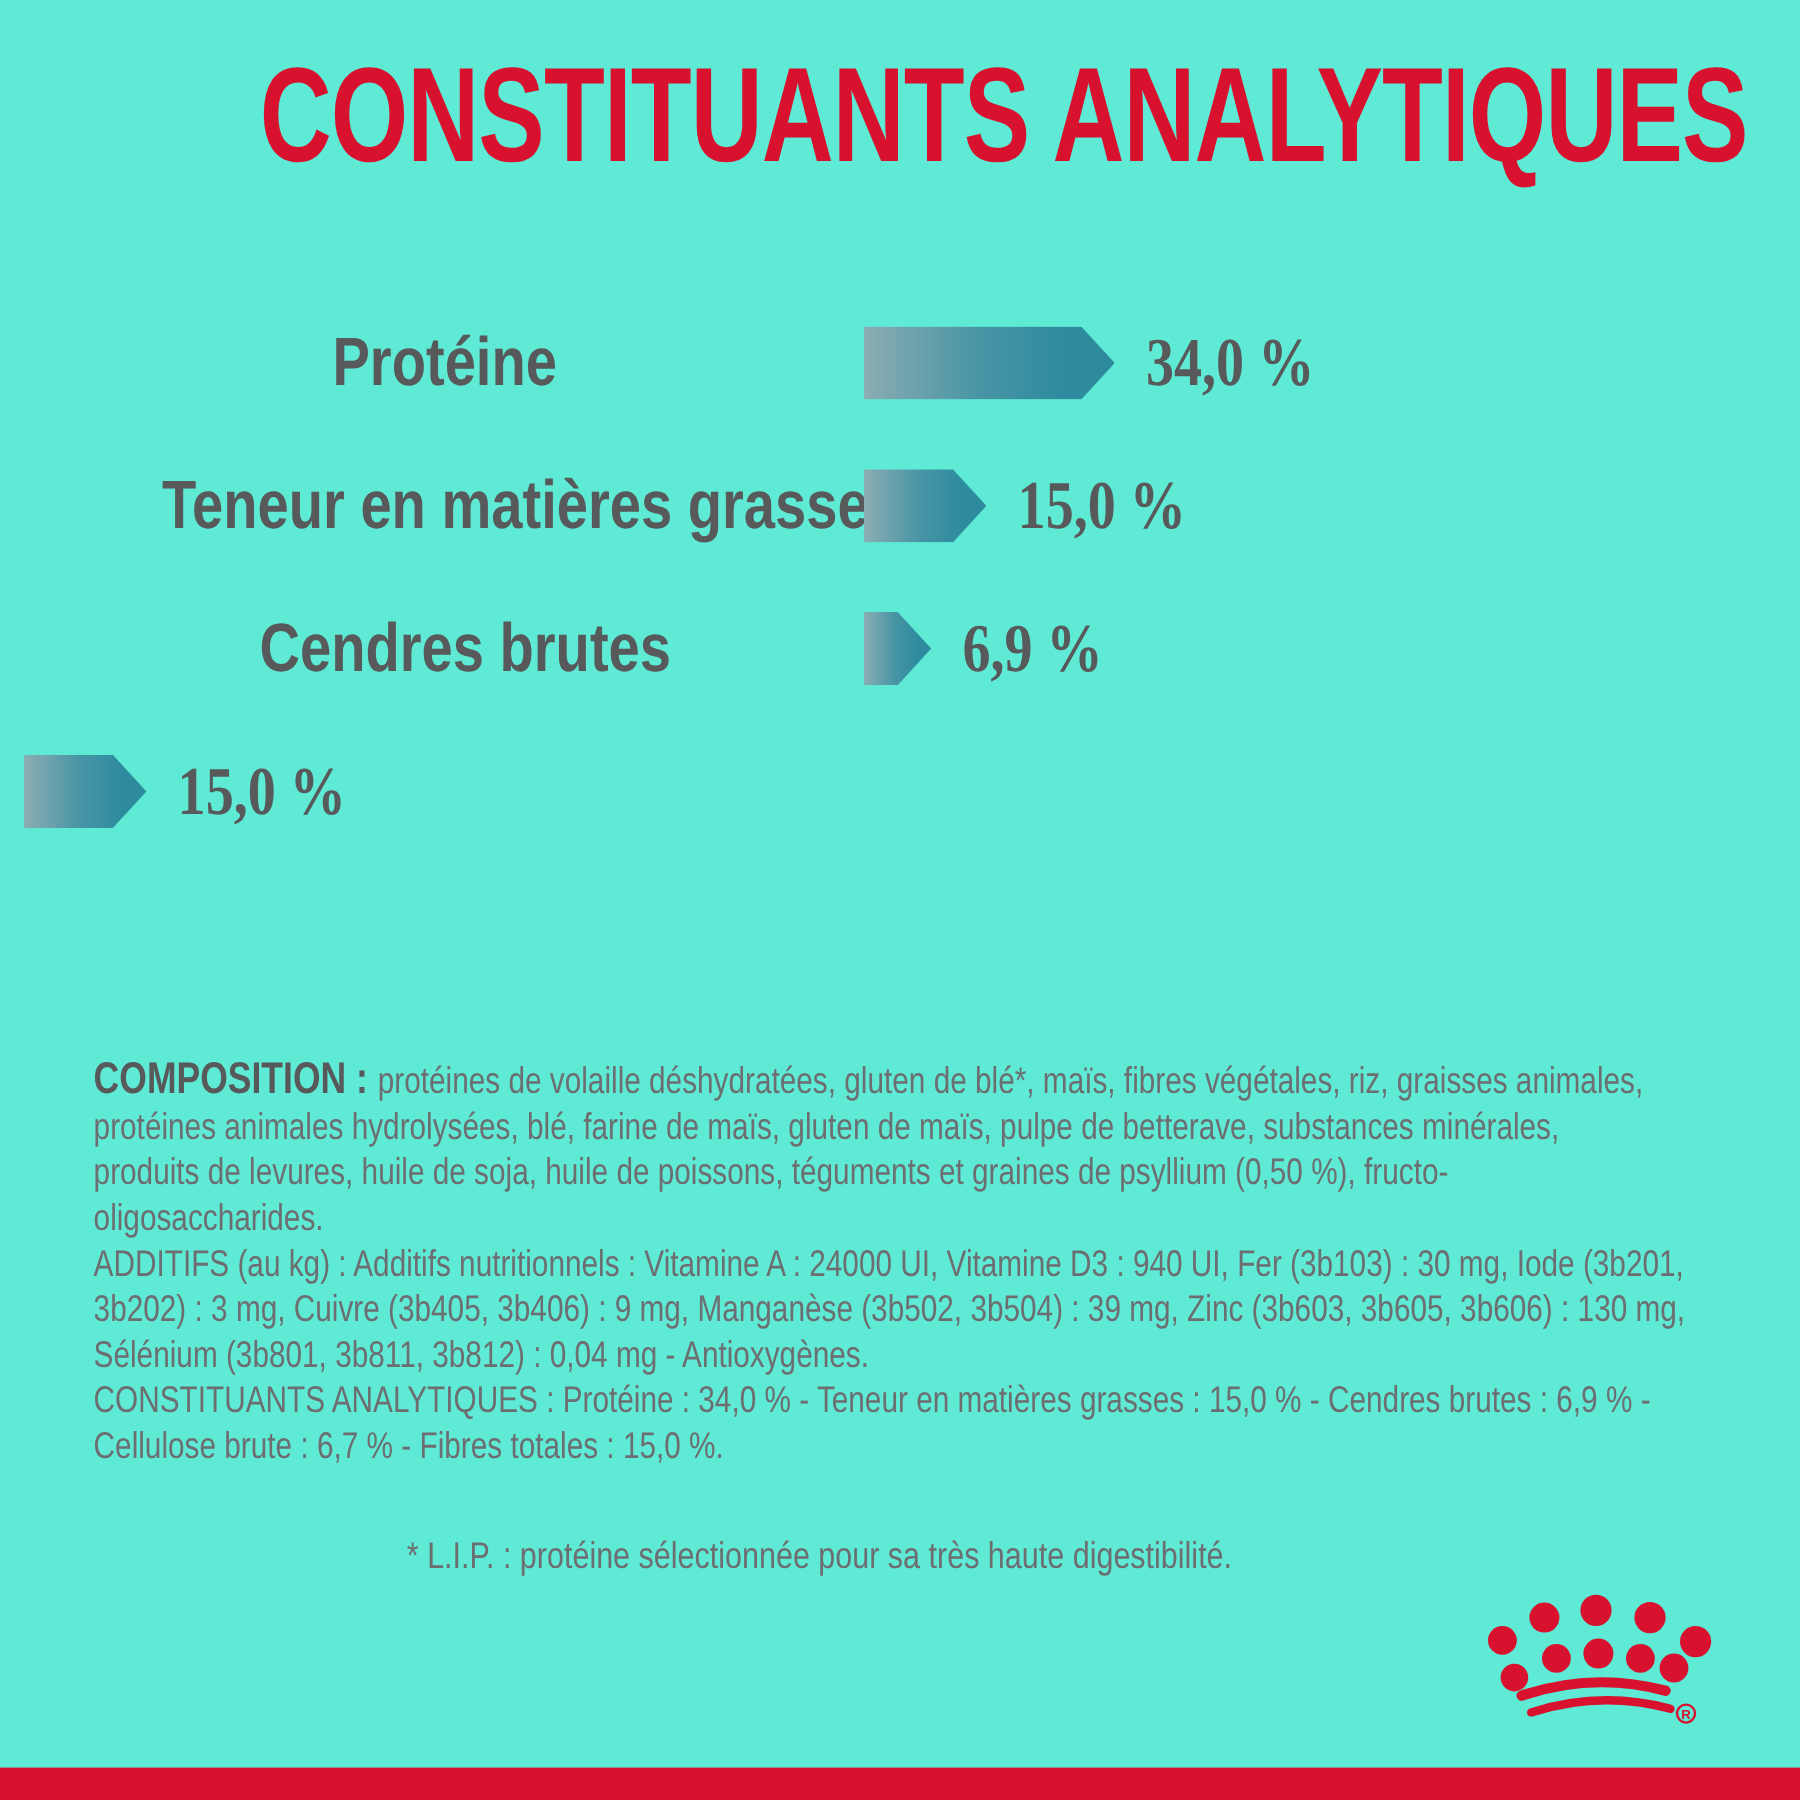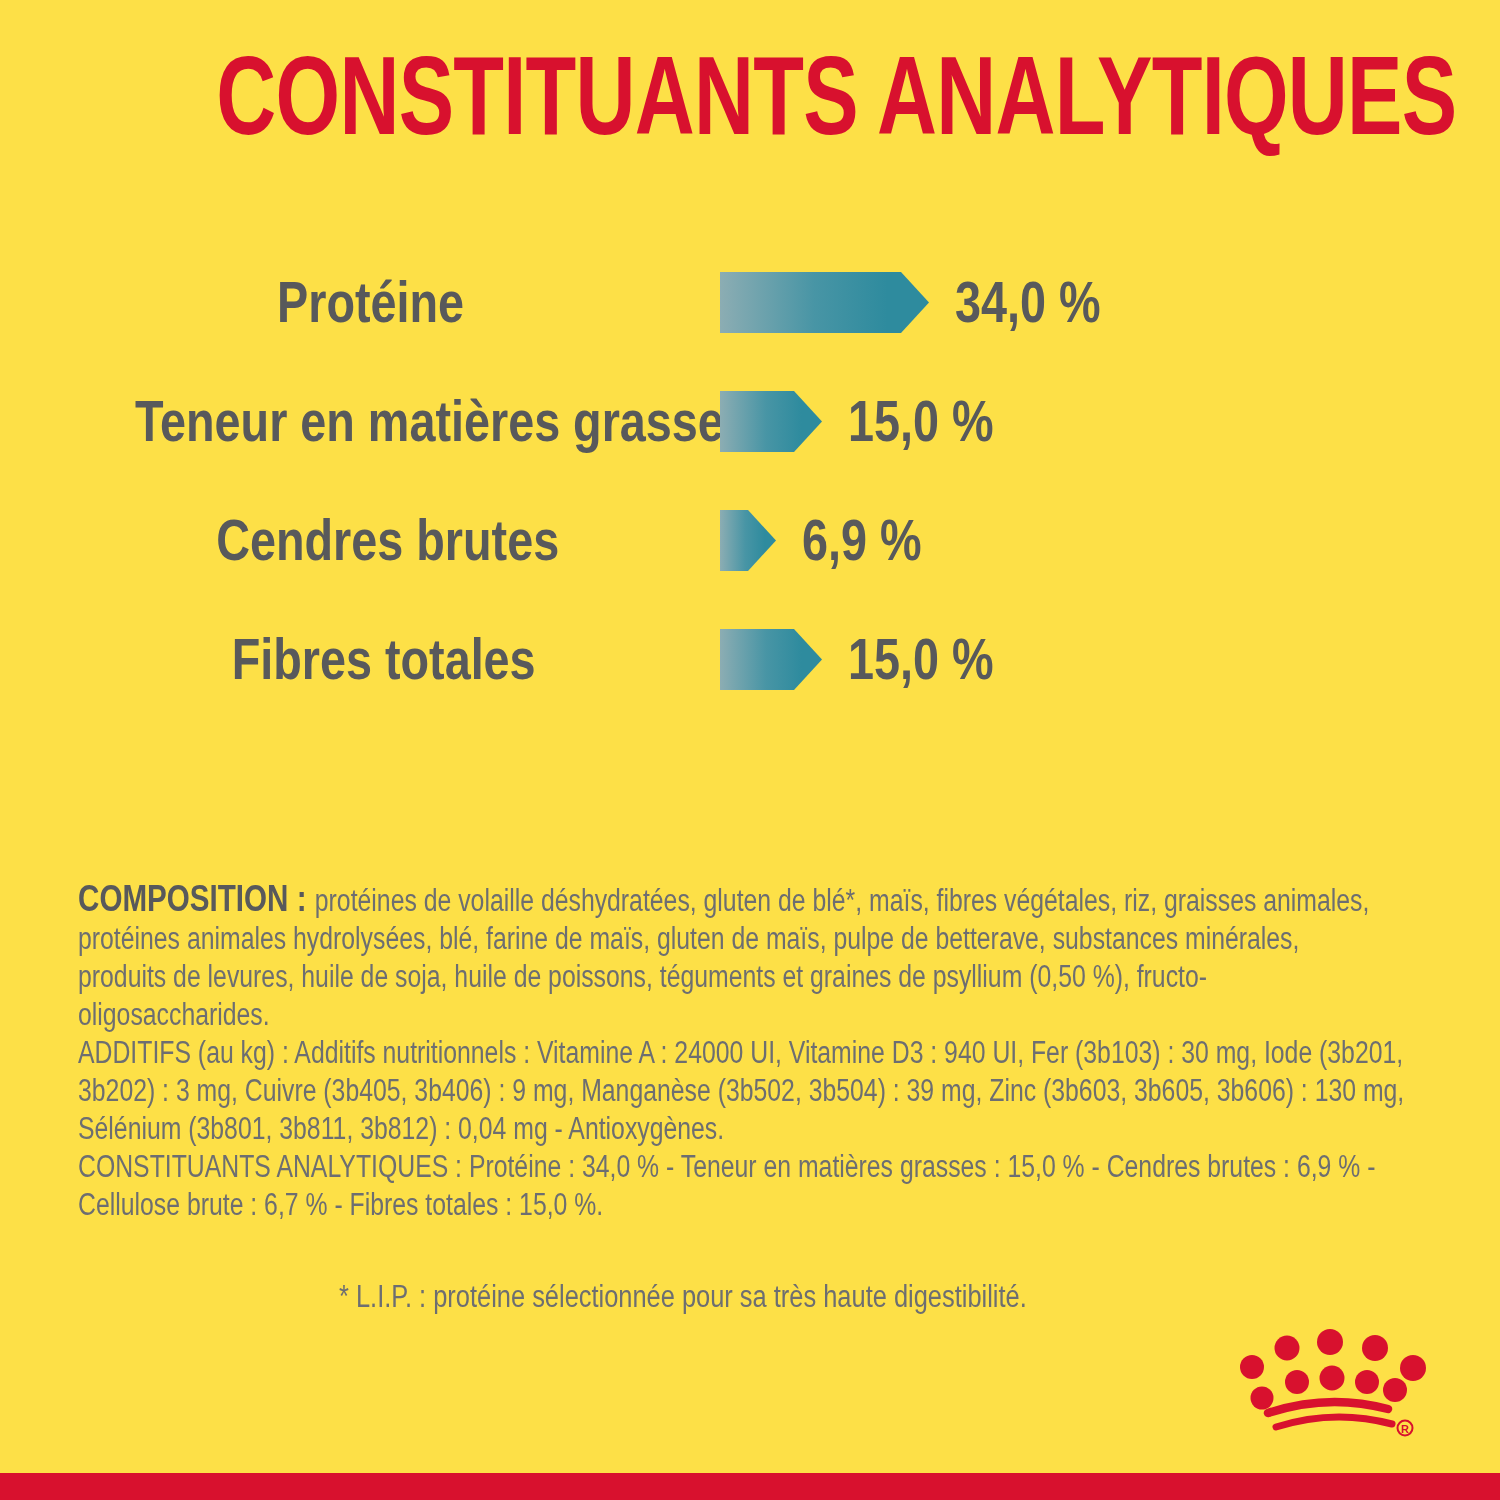--- a/index.html
+++ b/index.html
@@ -1,21 +1,21 @@
 <!DOCTYPE html>
 <html style="--red: #d8112e; --gray-dark: #58595b; --gray-body: #6d6e71; --teal-light: #8cadb3; --teal-mid: #4895a5; --teal-dark: #2e8b9e;"><head>
 <meta charset="utf-8">
 <style>
   html, body { margin: 0; padding: 0; background: #ffffff; }
   .page {
     position: relative;
     width: 1500px;
     height: 1500px;
     overflow: hidden;
-    background: #fde047;
+    background: #5eead4;
     font-family: "Liberation Sans", sans-serif;
   }
 
   
   .title-wrap {
     position: absolute;
     top: 40px; left: 0; right: 0;
     text-align: center;
   }
   .title {
@@ -59,20 +59,21 @@
     background: linear-gradient(to right, var(--teal-light) 0%, var(--teal-mid) 45%, var(--teal-dark) 80%);
     clip-path: polygon(0 0, calc(100% - 28px) 0, 100% 50%, calc(100% - 28px) 100%, 0 100%);
   }
   .value {
     margin-left: 26px;
     font-size: 57px;
     font-weight: 700;
     color: var(--gray-dark);
     line-height: 1;
     white-space: nowrap;
+    font-family: Liberation Serif, serif;
   }
   .value span { display: inline-block; white-space: nowrap; }
 
   
   .textblock {
     position: absolute;
     left: 78px; top: 880px;
     width: 1360px;
   }
   .tline {
@@ -159,23 +160,20 @@
       <span class="nutrient-label fit-right" style="transform: scaleX(0.82);">Cendres brutes</span>
     </div>
     <div class="bar" style="width: 56px;"></div>
     <div class="value">
       <span class="fit-left" style="transform: scaleX(0.82);">6,9 %</span>
     </div>
   </div>
 
 
   <div class="row">
-    <div class="label-cell">
-      <span class="nutrient-label fit-right" style="transform: scaleX(0.82);">Fibres totales</span>
-    </div>
     <div class="bar" style="width: 102px;"></div>
     <div class="value">
       <span class="fit-left" style="transform: scaleX(0.82);">15,0 %</span>
     </div>
   </div>
 </section>
 
   <section class="textblock">
   <div class="tline fit-left" style="transform: scaleX(0.8);"><span class="sec-label">COMPOSITION : </span><span>protéines de volaille déshydratées, gluten de blé*, maïs, fibres végétales, riz, graisses animales,</span></div>
 

